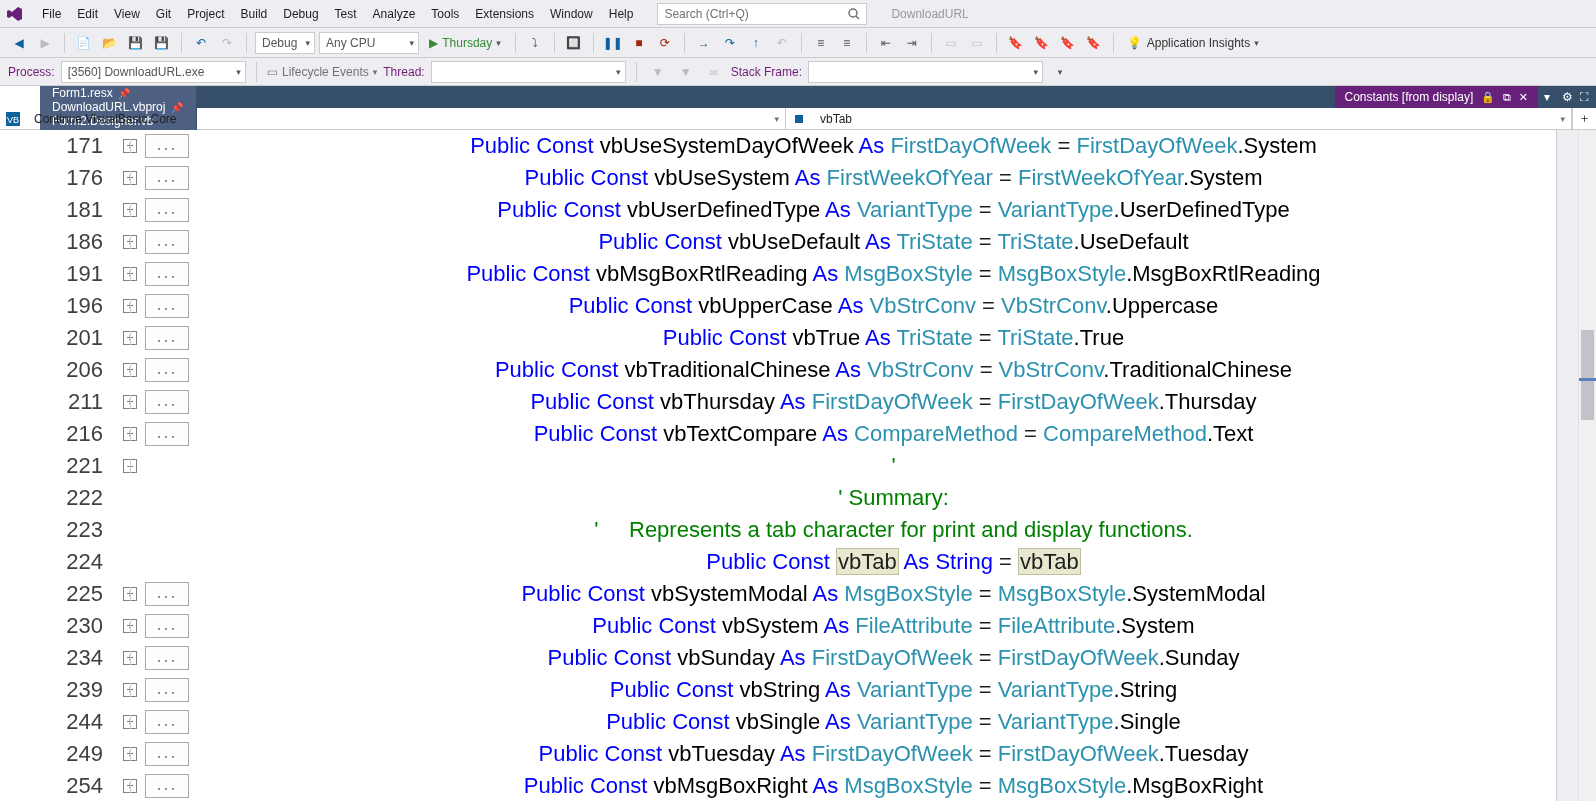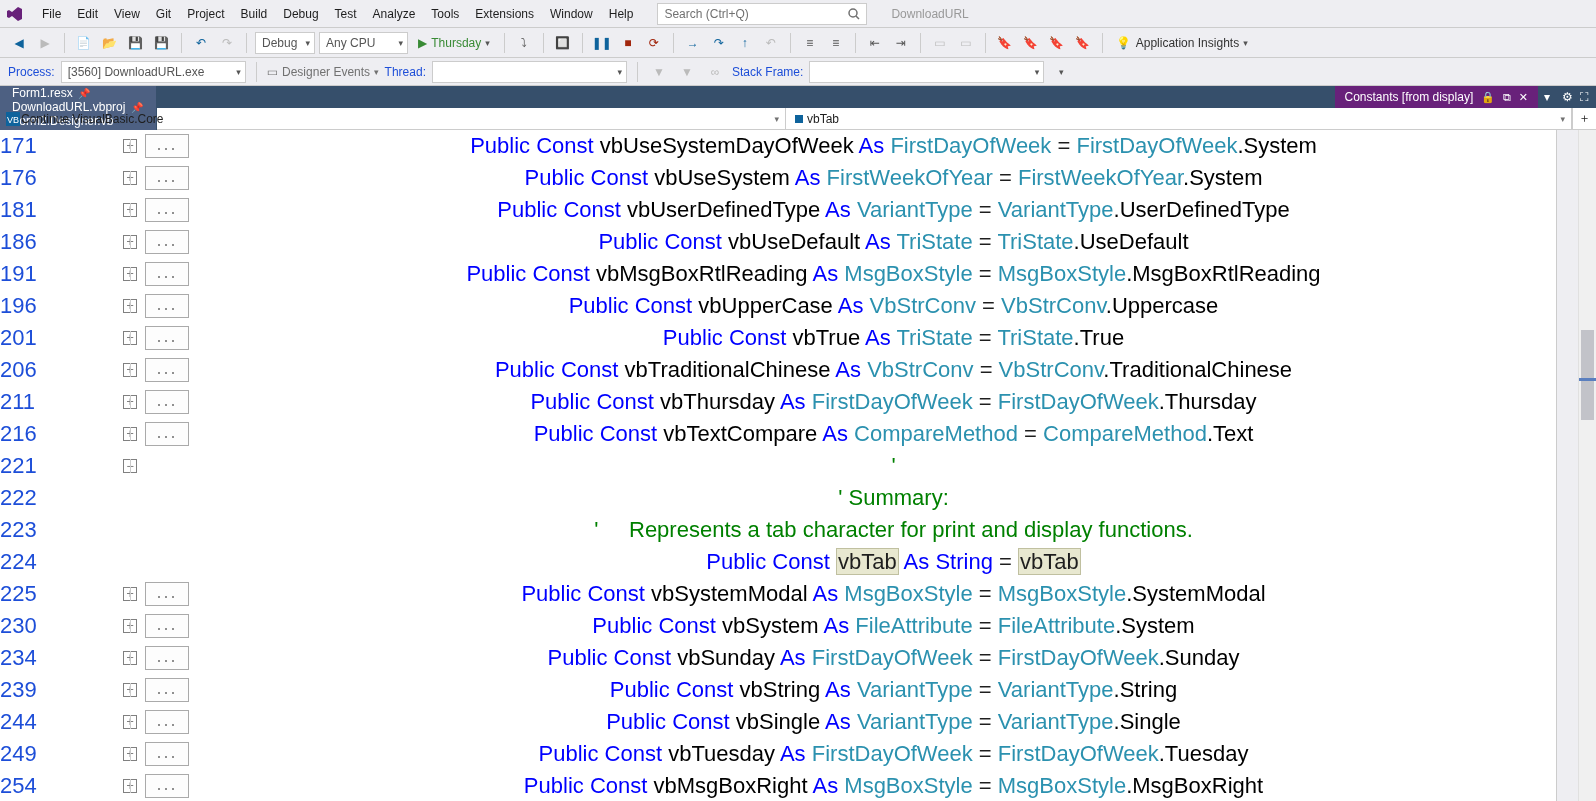--- a/index.html
+++ b/index.html
@@ -19,49 +19,49 @@
 .tb-sep { width: 1px; height: 20px; background: #ccc; margin: 0 4px; }
 .tb-drop { height: 22px; border: 1px solid #ccc; background: #fff; display: inline-flex; align-items: center; padding: 0 18px 0 6px; color: #555; position: relative; }
 .tb-drop::after { content: "▾"; position: absolute; right: 4px; font-size: 9px; color: #555; }
 .continue-btn { display: inline-flex; align-items: center; gap: 4px; color: #388a34; padding: 0 6px; }
 .continue-btn .play { color: #388a34; }
 .app-insights { display: inline-flex; align-items: center; gap: 4px; color: #333; padding: 0 6px; }
 .lightbulb { color: #dcb67a; }
 
 
 .toolbar2 { display: flex; align-items: center; height: 28px; background: #eeeef2; border-bottom: 1px solid #ccc; padding-left: 8px; gap: 6px; }
-.proc-label { color: #1d4ed8; }
+.proc-label { color: #701a75; }
 .proc-drop { width: 185px; }
 .le-label { color: #717171; display: inline-flex; align-items: center; gap: 4px; }
 .thread-drop { width: 195px; }
 .sf-drop { width: 235px; }
 
 
-.doc-tabs { display: flex; align-items: stretch; height: 22px; background: #4d7c0f; }
+.doc-tabs { display: flex; align-items: stretch; height: 22px; background: #4d7c0f; margin-left: 40px; }
 .doc-tab { padding: 0 12px; display: flex; align-items: center; color: #fff; background: #4d6082; font-size: 12px; border-right: 1px solid #364f6b; gap: 6px; white-space: nowrap; }
 .doc-tab .pin { font-size: 10px; }
 .spacer { flex: 1; background: #364f6b; }
 .preview-tab { background: #68217a; color: #fff; display: flex; align-items: center; padding: 0 10px; gap: 8px; }
 .preview-tab .ctl { font-size: 11px; }
 .right-controls { display: flex; align-items: center; background: #364f6b; color: #fff; padding: 0 6px; gap: 8px; }
 .mini-g { width: 10px; display:inline-block; }
 
 
 .nav-row { display: flex; height: 22px; border-bottom: 1px solid #ccc; background: #fff; }
-.nav-cell { flex: 1; border-right: 1px solid #ccc; display: flex; align-items: center; padding: 0 6px; gap: 1px; color: #1e1e1e; position: relative; }
+.nav-cell { flex: 1; border-right: 1px solid #ccc; display: flex; align-items: center; padding: 0 6px; gap: 14px; color: #1e1e1e; position: relative; }
 .nav-cell::after { content: "▾"; position: absolute; right: 6px; font-size: 9px; color: #717171; }
 .nav-icon { width: 14px; height: 14px; display: inline-flex; }
 .plus-col { width: 24px; display: flex; align-items: center; justify-content: center; border-left: 1px solid #ccc; }
 
 
 .code-wrap { display: flex; height: calc(801px - 28px - 30px - 28px - 22px - 22px); position: relative; background: #fff; }
 .fold-box { width: 14px; height: 14px; border: 1px solid #808080; background: #fff; display: flex; align-items: center; justify-content: center; font-size: 12px; line-height: 1; color: #808080; cursor: pointer; font-family: Consolas, monospace; }
 .code-lines { flex: 1; font-family: Consolas, monospace; font-size: 22px; line-height: 32px; white-space: pre; overflow: hidden; }
 .row { display: flex; height: 32px; align-items: center; }
-.row .ln { width: 115px; color: #1d4ed8; padding-right: 12px; }
+.row .ln { width: 115px; text-align: right; color: #404040; padding-right: 12px; }
 .row .fold { width: 30px; display: flex; justify-content: center; align-items: center; position: relative; }
 .row .fold .vline { position: absolute; width: 1px; top: 0; bottom: 0; background: #ccc; left: 50%; }
 .row .fold .vline.half-top { bottom: 50%; }
 .row .dots { width: 44px; border: 1px solid #aaa; margin-right: 2px; background: #fdfdfd; text-align: center; color: #808080; font-size: 18px; height: 24px; line-height: 18px; letter-spacing: 2px; }
 .row .nodots { width: 46px; }
 .row .code { flex: 1; text-align: center; }
 .kw { color: #0000ff; }
 .type { color: #2b91af; }
 .cmt { color: #008000; }
 .txt { color: #000; }
@@ -103,21 +103,21 @@
   <span class="tb-sep"></span>
   <span class="tb-btn">📄</span>
   <span class="tb-btn">📂</span>
   <span class="tb-btn">💾</span>
   <span class="tb-btn">💾</span>
   <span class="tb-sep"></span>
   <span class="tb-btn" style="color:#0e639c">↶</span>
   <span class="tb-btn" style="color:#bbb">↷</span>
   <span class="tb-sep"></span>
   <span class="tb-drop" style="width:60px">Debug</span>
-  <span class="tb-drop" style="width:89px">Any CPU</span>
+  <span class="tb-drop" style="width:100px">Any CPU</span>
   <span class="continue-btn">
     <span class="play">▶</span>
     <span>Thursday</span>
     <span style="font-size:9px;color:#555">▾</span>
   </span>
   <span class="tb-sep"></span>
   <span class="tb-btn">⤵</span>
   <span class="tb-sep"></span>
   <span class="tb-btn">🔲</span>
   <span class="tb-sep"></span>
@@ -150,21 +150,21 @@
     <span style="font-size:9px;color:#555">▾</span>
   </span>
 </div>
 
 <div class="toolbar2">
   <span class="proc-label">Process:</span>
   <span class="tb-drop proc-drop">[3560] DownloadURL.exe</span>
   <span class="tb-sep"></span>
   <span class="le-label">
     <span>▭</span>
-    <span>Designer Events</span>
+    <span>Lifecycle Events</span>
     <span style="font-size:9px">▾</span>
   </span>
   <span class="proc-label">Thread:</span>
   <span class="tb-drop thread-drop"></span>
   <span class="tb-sep"></span>
   <span class="tb-btn" style="color:#bbb">▼</span>
   <span class="tb-btn" style="color:#bbb">▼</span>
   <span class="tb-btn" style="color:#bbb">∞</span>
   <span class="proc-label">Stack Frame:</span>
   <span class="tb-drop sf-drop"></span>

